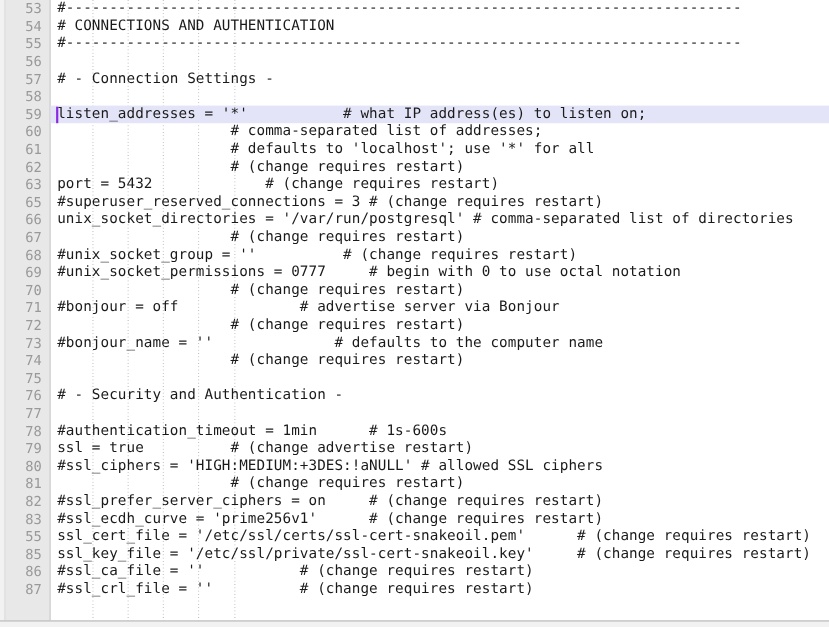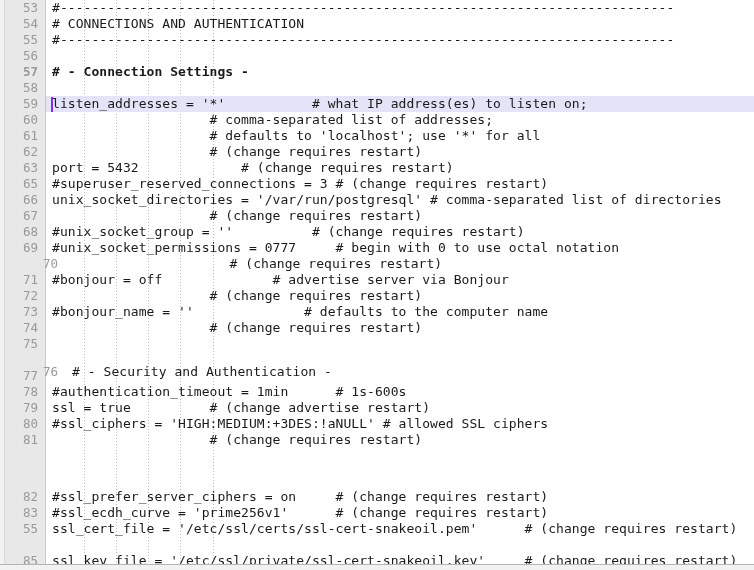--- a/index.html
+++ b/index.html
@@ -148,48 +148,49 @@
 
   <div class="edge-strip"></div>
 
   <div class="cur-line-hl" style="top: 96px; background: rgb(228, 228, 248);"></div>
 
   <div class="lines">
       <div class="line" style="top: 0px;"><span class="lnum">53</span><span class="code">#------------------------------------------------------------------------------</span></div>
       <div class="line" style="top: 0px;"><span class="lnum">54</span><span class="code"># CONNECTIONS AND AUTHENTICATION</span></div>
       <div class="line" style="top: 0px;"><span class="lnum">55</span><span class="code">#------------------------------------------------------------------------------</span></div>
       <div class="line" style="top: 0px; padding-left: 22px;"><span class="lnum">56</span><span class="code"></span></div>
-      <div class="line" style="top: 0px; font-weight: bold;"><span class="lnum">57</span><span class="code"># - Connection Settings -</span></div>
+      <div class="line" style="top: 0px;"><span class="lnum">57</span><span class="code"># - Connection Settings -</span></div>
       <div class="line" style="top: 0px;"><span class="lnum">58</span><span class="code"></span></div>
       <div class="line" style="top: 0px;"><span class="lnum">59</span><span class="code">listen_addresses = '*'           # what IP address(es) to listen on;</span></div>
       <div class="line" style="top: 0px;"><span class="lnum">60</span><span class="code">                    # comma-separated list of addresses;</span></div>
       <div class="line" style="top: 0px;"><span class="lnum">61</span><span class="code">                    # defaults to 'localhost'; use '*' for all</span></div>
       <div class="line" style="top: 0px;"><span class="lnum">62</span><span class="code">                    # (change requires restart)</span></div>
       <div class="line" style="top: 0px;"><span class="lnum">63</span><span class="code">port = 5432             # (change requires restart)</span></div>
       <div class="line" style="top: 0px;"><span class="lnum">65</span><span class="code">#superuser_reserved_connections = 3 # (change requires restart)</span></div>
       <div class="line" style="top: 0px;"><span class="lnum">66</span><span class="code">unix_socket_directories = '/var/run/postgresql' # comma-separated list of directories</span></div>
       <div class="line" style="top: 0px;"><span class="lnum">67</span><span class="code">                    # (change requires restart)</span></div>
       <div class="line" style="top: 0px;"><span class="lnum">68</span><span class="code">#unix_socket_group = ''          # (change requires restart)</span></div>
       <div class="line" style="top: 0px;"><span class="lnum">69</span><span class="code">#unix_socket_permissions = 0777     # begin with 0 to use octal notation</span></div>
-      <div class="line" style="top: 0px; margin-left: 20px;"><span class="lnum">70</span><span class="code">                    # (change requires restart)</span></div>
+      <div class="line" style="top: 0px;"><span class="lnum">70</span><span class="code">                    # (change requires restart)</span></div>
       <div class="line" style="top: 0px;"><span class="lnum">71</span><span class="code">#bonjour = off              # advertise server via Bonjour</span></div>
       <div class="line" style="top: 0px;"><span class="lnum">72</span><span class="code">                    # (change requires restart)</span></div>
       <div class="line" style="top: 0px;"><span class="lnum">73</span><span class="code">#bonjour_name = ''              # defaults to the computer name</span></div>
       <div class="line" style="top: 0px;"><span class="lnum">74</span><span class="code">                    # (change requires restart)</span></div>
       <div class="line" style="top: 0px;"><span class="lnum">75</span><span class="code"></span></div>
-      <div class="line" style="top: 12px; margin-left: 20px;"><span class="lnum">76</span><span class="code"># - Security and Authentication -</span></div>
+      <div class="line" style="top: 0px;"><span class="lnum">76</span><span class="code"># - Security and Authentication -</span></div>
       <div class="line" style="top: 0px;"><span class="lnum">77</span><span class="code"></span></div>
       <div class="line" style="top: 0px;"><span class="lnum">78</span><span class="code">#authentication_timeout = 1min      # 1s-600s</span></div>
       <div class="line" style="top: 0px; padding-left: 24px;"><span class="lnum">79</span><span class="code">ssl = true          # (change advertise restart)</span></div>
       <div class="line" style="top: 0px;"><span class="lnum">80</span><span class="code">#ssl_ciphers = 'HIGH:MEDIUM:+3DES:!aNULL' # allowed SSL ciphers</span></div>
       <div class="line" style="top: 0px;"><span class="lnum">81</span><span class="code">                    # (change requires restart)</span></div>
-      <div class="line" style="top: 0px; margin-top: 41px;"><span class="lnum">82</span><span class="code">#ssl_prefer_server_ciphers = on     # (change requires restart)</span></div>
+      <div class="line" style="top: 0px;"><span class="lnum">82</span><span class="code">#ssl_prefer_server_ciphers = on     # (change requires restart)</span></div>
       <div class="line" style="top: 0px;"><span class="lnum">83</span><span class="code">#ssl_ecdh_curve = 'prime256v1'      # (change requires restart)</span></div>
       <div class="line" style="top: 0px;"><span class="lnum">55</span><span class="code">ssl_cert_file = '/etc/ssl/certs/ssl-cert-snakeoil.pem'      # (change requires restart)</span></div>
-      <div class="line" style="top: 0px; margin-top: 16px;"><span class="lnum">85</span><span class="code">ssl_key_file = '/etc/ssl/private/ssl-cert-snakeoil.key'     # (change requires restart)</span></div>
+      <div class="line" style="top: 0px;"><span class="lnum">85</span><span class="code">ssl_key_file = '/etc/ssl/private/ssl-cert-snakeoil.key'     # (change requires restart)</span></div>
       <div class="line" style="top: 0px;"><span class="lnum">86</span><span class="code">#ssl_ca_file = ''           # (change requires restart)</span></div>
+      <div class="line" style="top: 0px;"><span class="lnum">87</span><span class="code">#ssl_crl_file = ''          # (change requires restart)</span></div>
     </div>
 
   <div class="caret" style="top: 97px; background: rgb(138, 43, 226);"></div>
 
   <div class="bottom-rule"></div>
 
 </div>
 
 </body></html>

